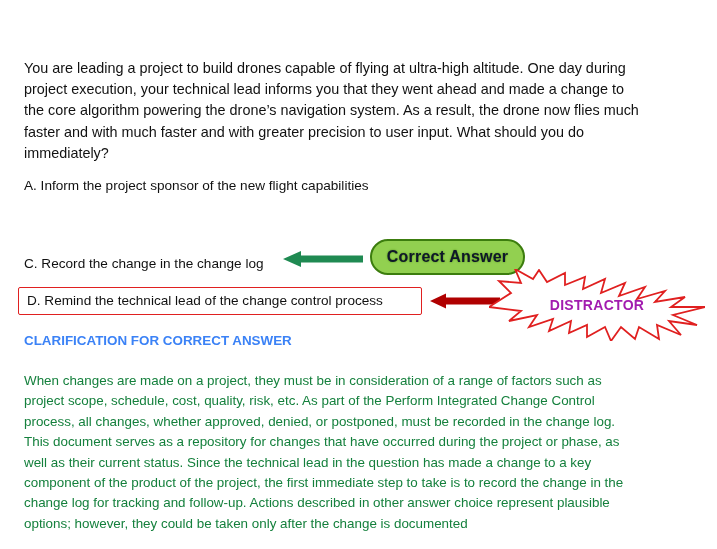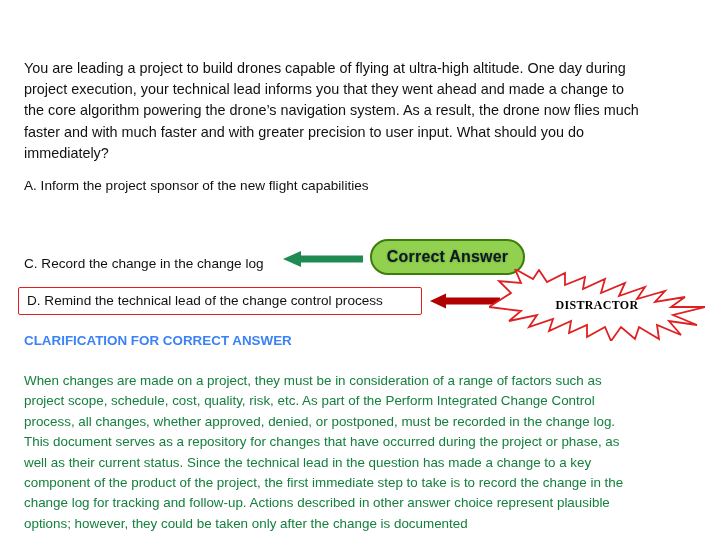--- a/index.html
+++ b/index.html
@@ -124,25 +124,24 @@
   }
   .distractor-callout .label {
     position: absolute;
     left: 0;
     top: 0;
     width: 216px;
     height: 72px;
     display: flex;
     align-items: center;
     justify-content: center;
-    font-size: 12px;
+    font-size: 14px;
     font-weight: bold;
-    color: #000000;
+    color: #a21caf;
     letter-spacing: 0.3px;
-    font-family: Liberation Serif, serif;
   }
 
   .clarification-heading {
     position: absolute;
     left: 24px;
     top: 297px;
     font-size: 13.4px;
     font-weight: bold;
     color: #3b82f6;
     white-space: nowrap;

